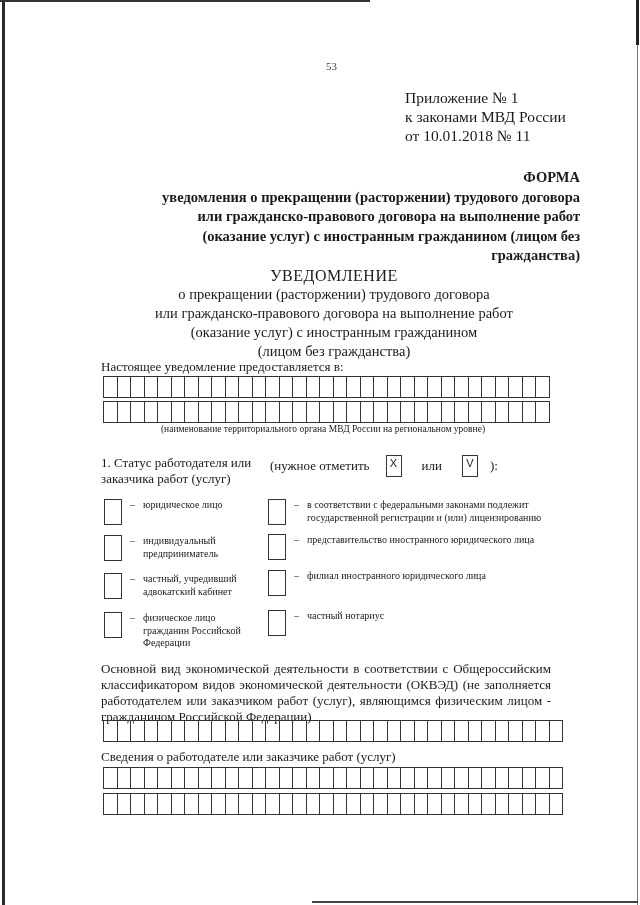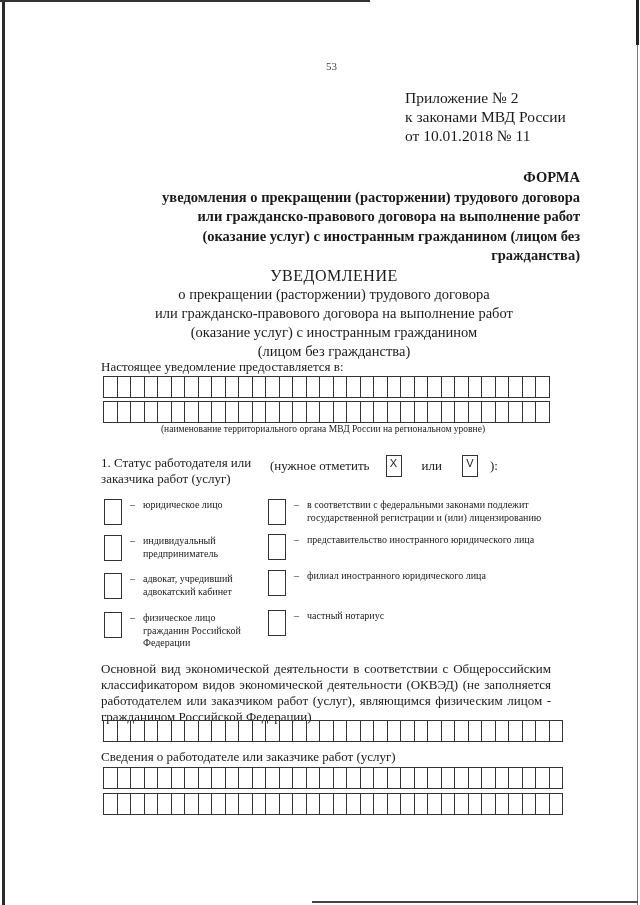--- a/index.html
+++ b/index.html
@@ -43,21 +43,21 @@
 
 <div class="scan-border-left"></div>
 <div class="scan-border-top"></div>
 <div class="scan-border-right"></div>
 <div class="scan-border-right-top"></div>
 <div class="scan-border-bottom"></div>
 
 <div class="abs page-num">53</div>
 
 <div class="abs appendix">
-  <div>Приложение № 2</div>
+  <div>Приложение № 1</div>
   <div>к законами МВД России</div>
   <div>от 10.01.2018 № 11</div>
 </div>
 
 <div class="abs form-title">
   <div>ФОРМА</div>
   <div>уведомления о прекращении (расторжении) трудового договора</div>
   <div>или гражданско-правового договора на выполнение работ</div>
   <div>(оказание услуг) с иностранным гражданином (лицом без</div>
   <div>гражданства)</div>
@@ -283,21 +283,21 @@
     <span class="dash">–</span>
     <div class="opt-text">
       <div>индивидуальный</div>
       <div>предприниматель</div>
     </div>
   </div>
 <div class="abs opt" style="left: 104px; top: 573px;">
     <div class="chk"></div>
     <span class="dash">–</span>
     <div class="opt-text">
-      <div>адвокат, учредивший</div>
+      <div>частный, учредивший</div>
       <div>адвокатский кабинет</div>
     </div>
   </div>
 <div class="abs opt" style="left: 104px; top: 612px;">
     <div class="chk"></div>
     <span class="dash">–</span>
     <div class="opt-text">
       <div>физическое лицо</div>
       <div>гражданин Российской</div>
       <div>Федерации</div>

